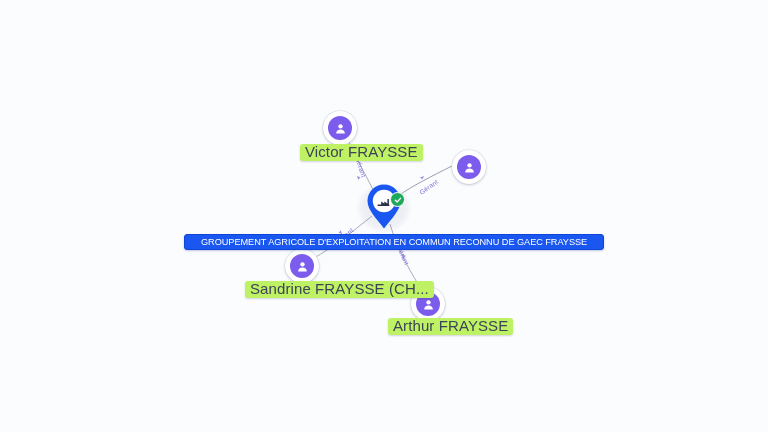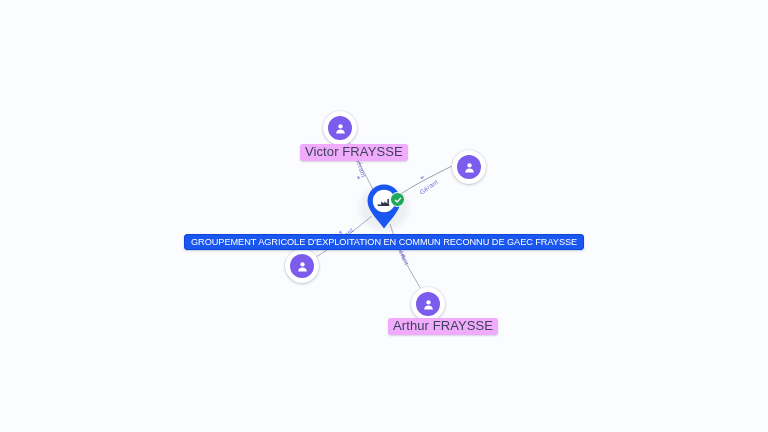--- a/index.html
+++ b/index.html
@@ -50,23 +50,23 @@
     background: #7c5cec;
     display: flex;
     align-items: center;
     justify-content: center;
   }
   .person-disc svg { display: block; }
 
   
   .node-label {
     position: absolute;
-    background: #f0abfc;
+    background: #bef264;
     color: #3c4257;
-    font-size: 13px;
+    font-size: 15px;
     line-height: 12px;
     letter-spacing: .1px;
     padding: 2px 5px 3px 5px;
     border-radius: 3px;
     white-space: nowrap;
     box-shadow: 0 1px 2px rgba(40,50,80,0.20);
     z-index: 7;
   }
 
   
@@ -102,21 +102,21 @@
     justify-content: center;
   }
 
   
   #company-label {
     position: absolute;
     left: 184px;
     top: 234px;
     height: 14px;
     line-height: 14px;
-    padding: 0 6px;
+    padding: 0 16px;
     background: #1a56f0;
     color: #ffffff;
     font-size: 9.2px;
     letter-spacing: -0.05px;
     white-space: nowrap;
     border-radius: 3px;
     border: 1px solid #0e46d8;
     z-index: 9;
     box-shadow: 0 1px 2px rgba(20,50,130,0.25);
   }
@@ -181,20 +181,21 @@
   </div>
 
   <div class="person-node" style="left:285px; top:249px;">
     <div class="person-disc">
       <svg width="13" height="13" viewBox="0 0 24 24" fill="#ffffff">
         <circle cx="12" cy="8" r="4"></circle>
         <path d="M4 21c0-4.4 3.6-7 8-7s8 2.6 8 7z"></path>
       </svg>
     </div>
   </div>
+  <div class="node-label" style="left:245px; top:281px;">Sandrine FRAYSSE (CH...</div>
 
   <div class="person-node" style="left:411px; top:287px;">
     <div class="person-disc">
       <svg width="13" height="13" viewBox="0 0 24 24" fill="#ffffff">
         <circle cx="12" cy="8" r="4"></circle>
         <path d="M4 21c0-4.4 3.6-7 8-7s8 2.6 8 7z"></path>
       </svg>
     </div>
   </div>
   <div class="node-label" style="left:388px; top:318px;">Arthur FRAYSSE</div>

